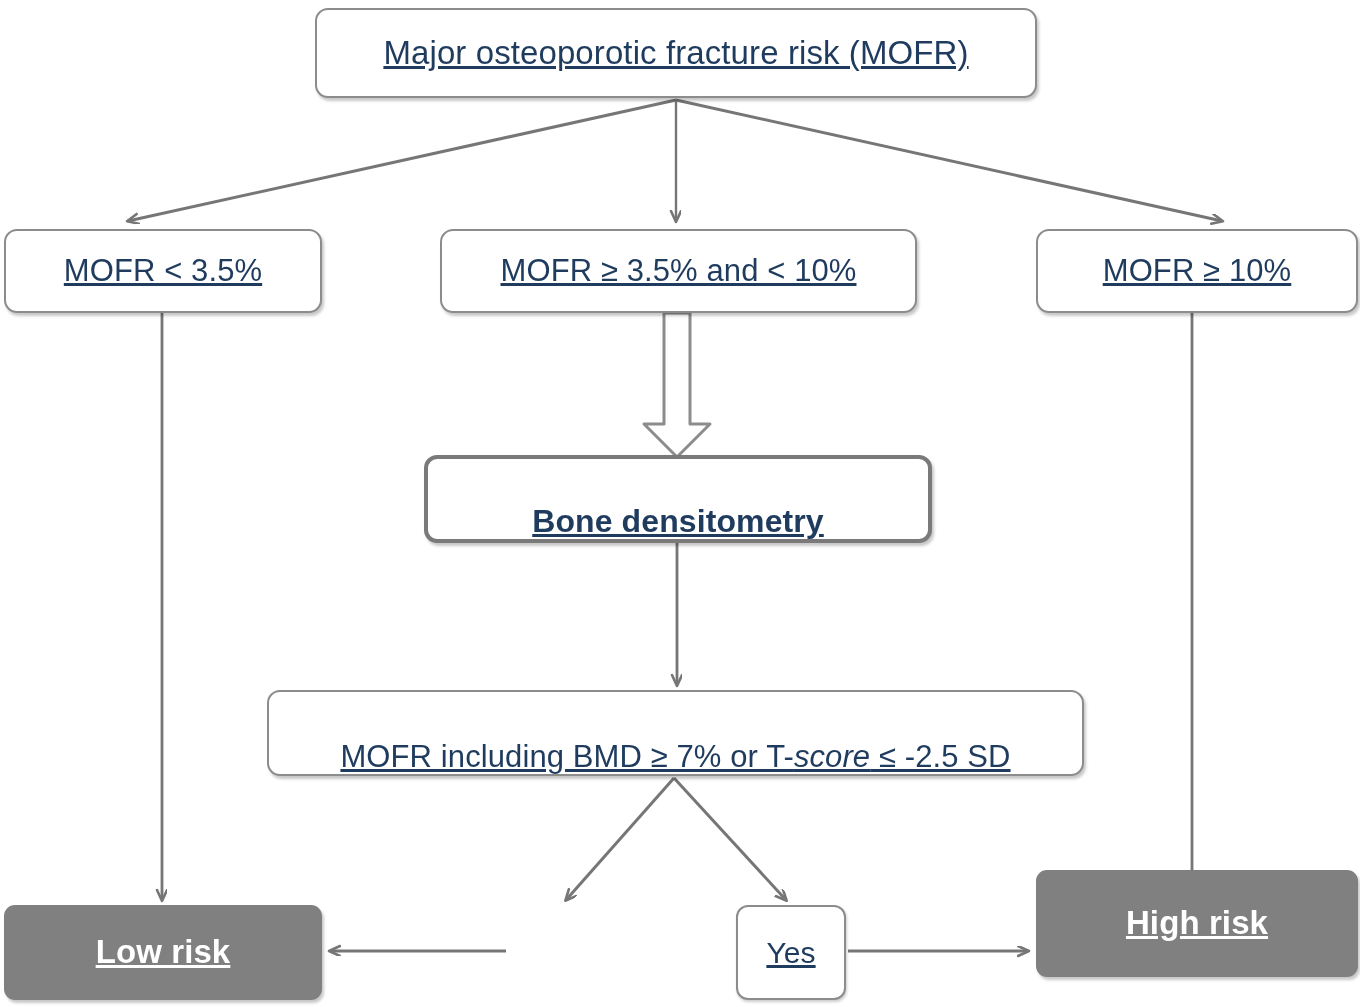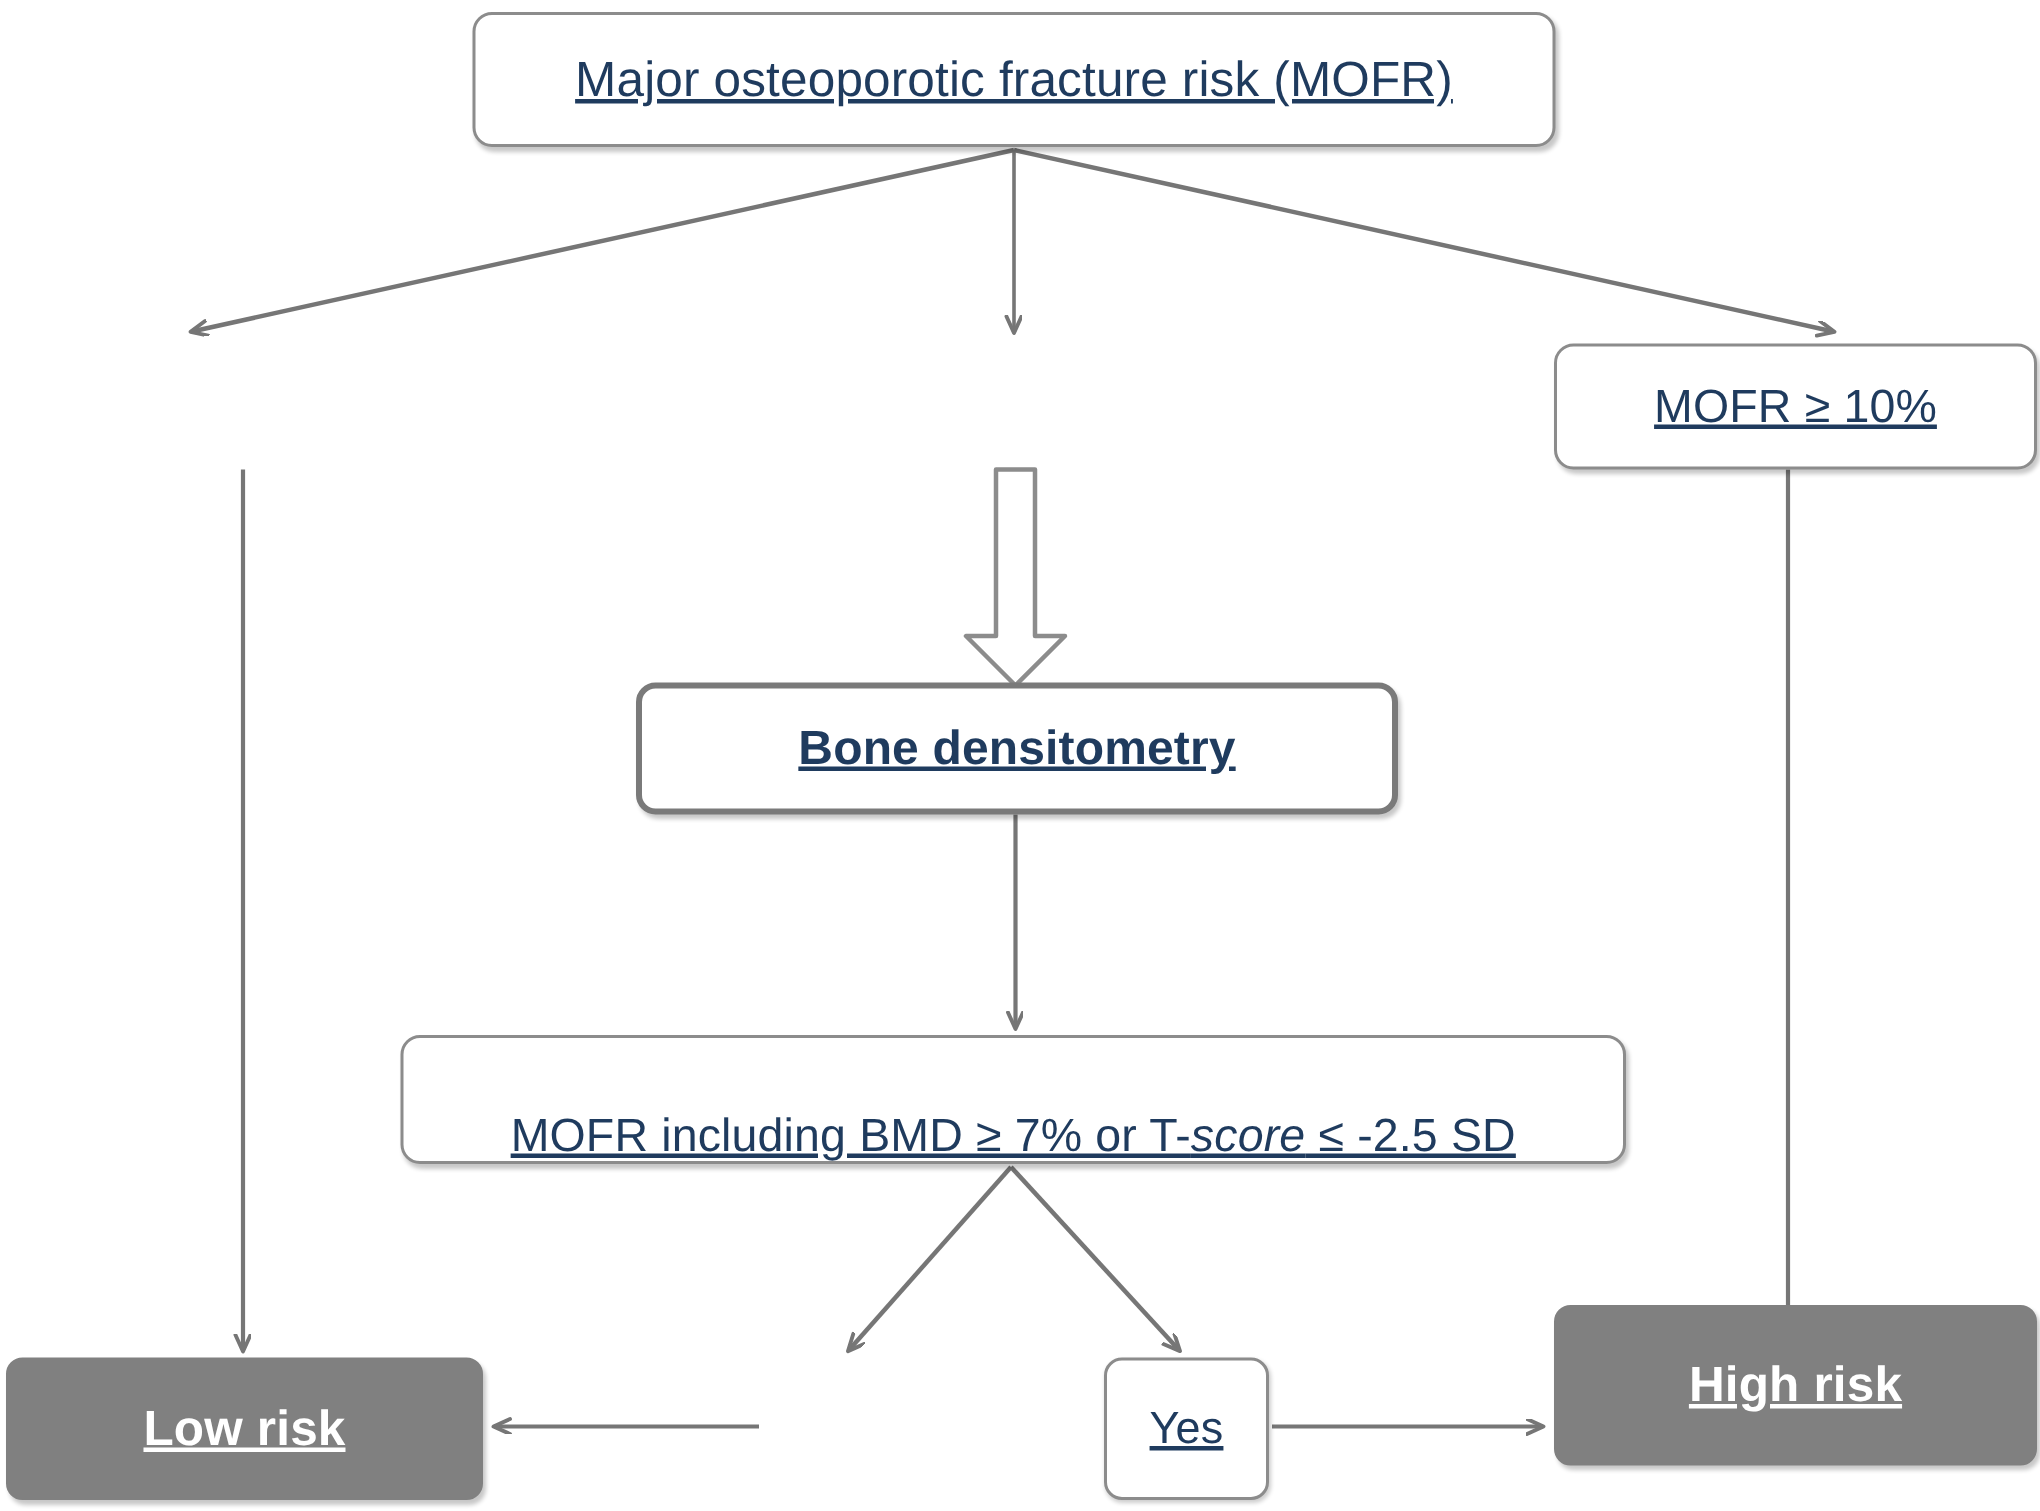--- a/index.html
+++ b/index.html
@@ -41,20 +41,21 @@
     line-height: 1.1;
     letter-spacing: .1px;
     box-shadow: 2px 3px 3px rgba(0,0,0,.22);
     white-space: nowrap;
     z-index: 2;
     text-decoration: underline;
   }
   .node.thick {
     border: 4px solid #7a7a7a;
     font-weight: bold;
+    align-items: flex-end;
   }
   .node.filled {
     background: #808080;
     border-color: #808080;
     color: #ffffff;
     font-weight: bold;
     border-radius: 11px;
   }
   .node.small {
     font-size: 30px;
@@ -108,21 +109,27 @@
       <line x1="848" y1="951" x2="1028" y2="951" marker-end="url(#ah)" stroke-width="2.8"></line>
     </g>
 
     <path d="M664,313 L690,313 L690,424 L710,424 L677,457 L644,424 L664,424 Z" fill="#ffffff" stroke="#8c8c8c" stroke-width="3" stroke-linejoin="round"></path>
   </svg>
 
   <div class="node" id="node-root">
     <span>Major osteoporotic fracture risk (MOFR)</span>
   </div>
 
+  <div class="node" id="node-low-band">
+    <span>MOFR &lt; 3.5%</span>
+  </div>
 
+  <div class="node" id="node-mid-band">
+    <span>MOFR ≥ 3.5% and &lt; 10%</span>
+  </div>
 
   <div class="node" id="node-high-band">
     <span>MOFR ≥ 10%</span>
   </div>
 
   <div class="node thick" id="node-densitometry">
     <span>Bone densitometry</span>
   </div>
 
   <div class="node" id="node-bmd">

